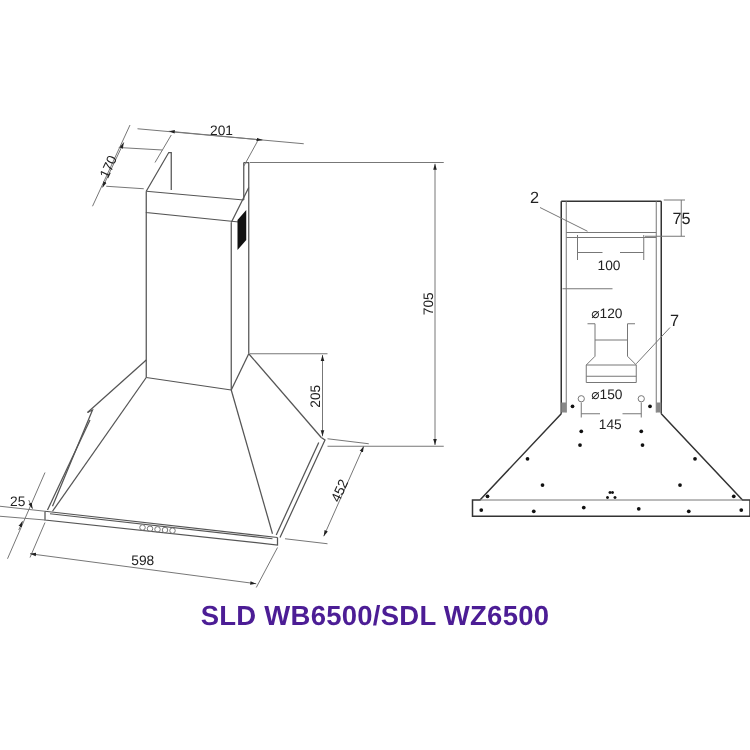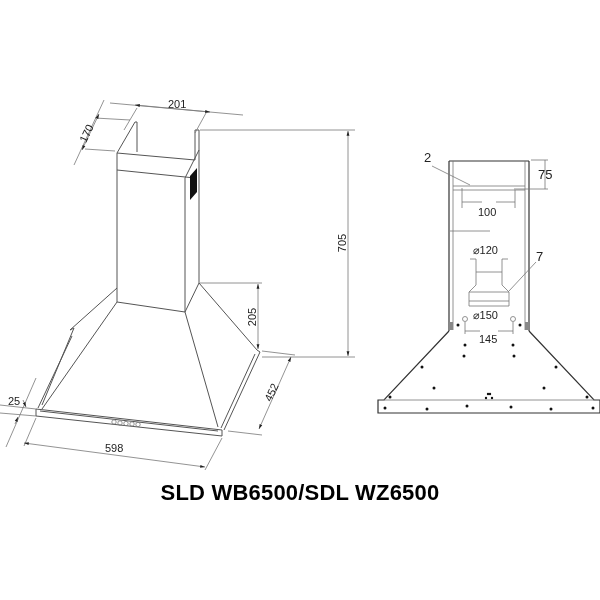--- a/index.html
+++ b/index.html
@@ -1,21 +1,21 @@
 <!DOCTYPE html>
 <html><head>
 <meta charset="utf-8">
 <style>
   html, body { margin: 0; padding: 0; background: #ffffff; }
   body { width: 600px; height: 600px; position: relative; overflow: hidden; font-family: "Liberation Sans", sans-serif; }
   #canvas { position: absolute; left: 0; top: 0; width: 600px; height: 600px; }
   .dim { font-family: "Liberation Sans", sans-serif; font-size: 11px; fill: #222; }
   .title {
     position: absolute; left: 0; width: 600px; top: 480px; text-align: center;
-    font-family: "Liberation Sans", sans-serif; font-weight: bold; font-size: 22px; color: #000000;
+    font-family: "Liberation Sans", sans-serif; font-weight: bold; font-size: 22px; color: #4c1d95;
     letter-spacing: 0.2px;
   }
   .line { stroke: #555; stroke-width: 1; fill: none; }
   .thin { stroke: #777; stroke-width: 0.8; fill: none; }
   .dark { stroke: #333; stroke-width: 1.2; fill: none; }
 </style>
 </head>
 <body>
 
 <svg id="canvas" viewBox="0 0 600 600" xmlns="http://www.w3.org/2000/svg">

